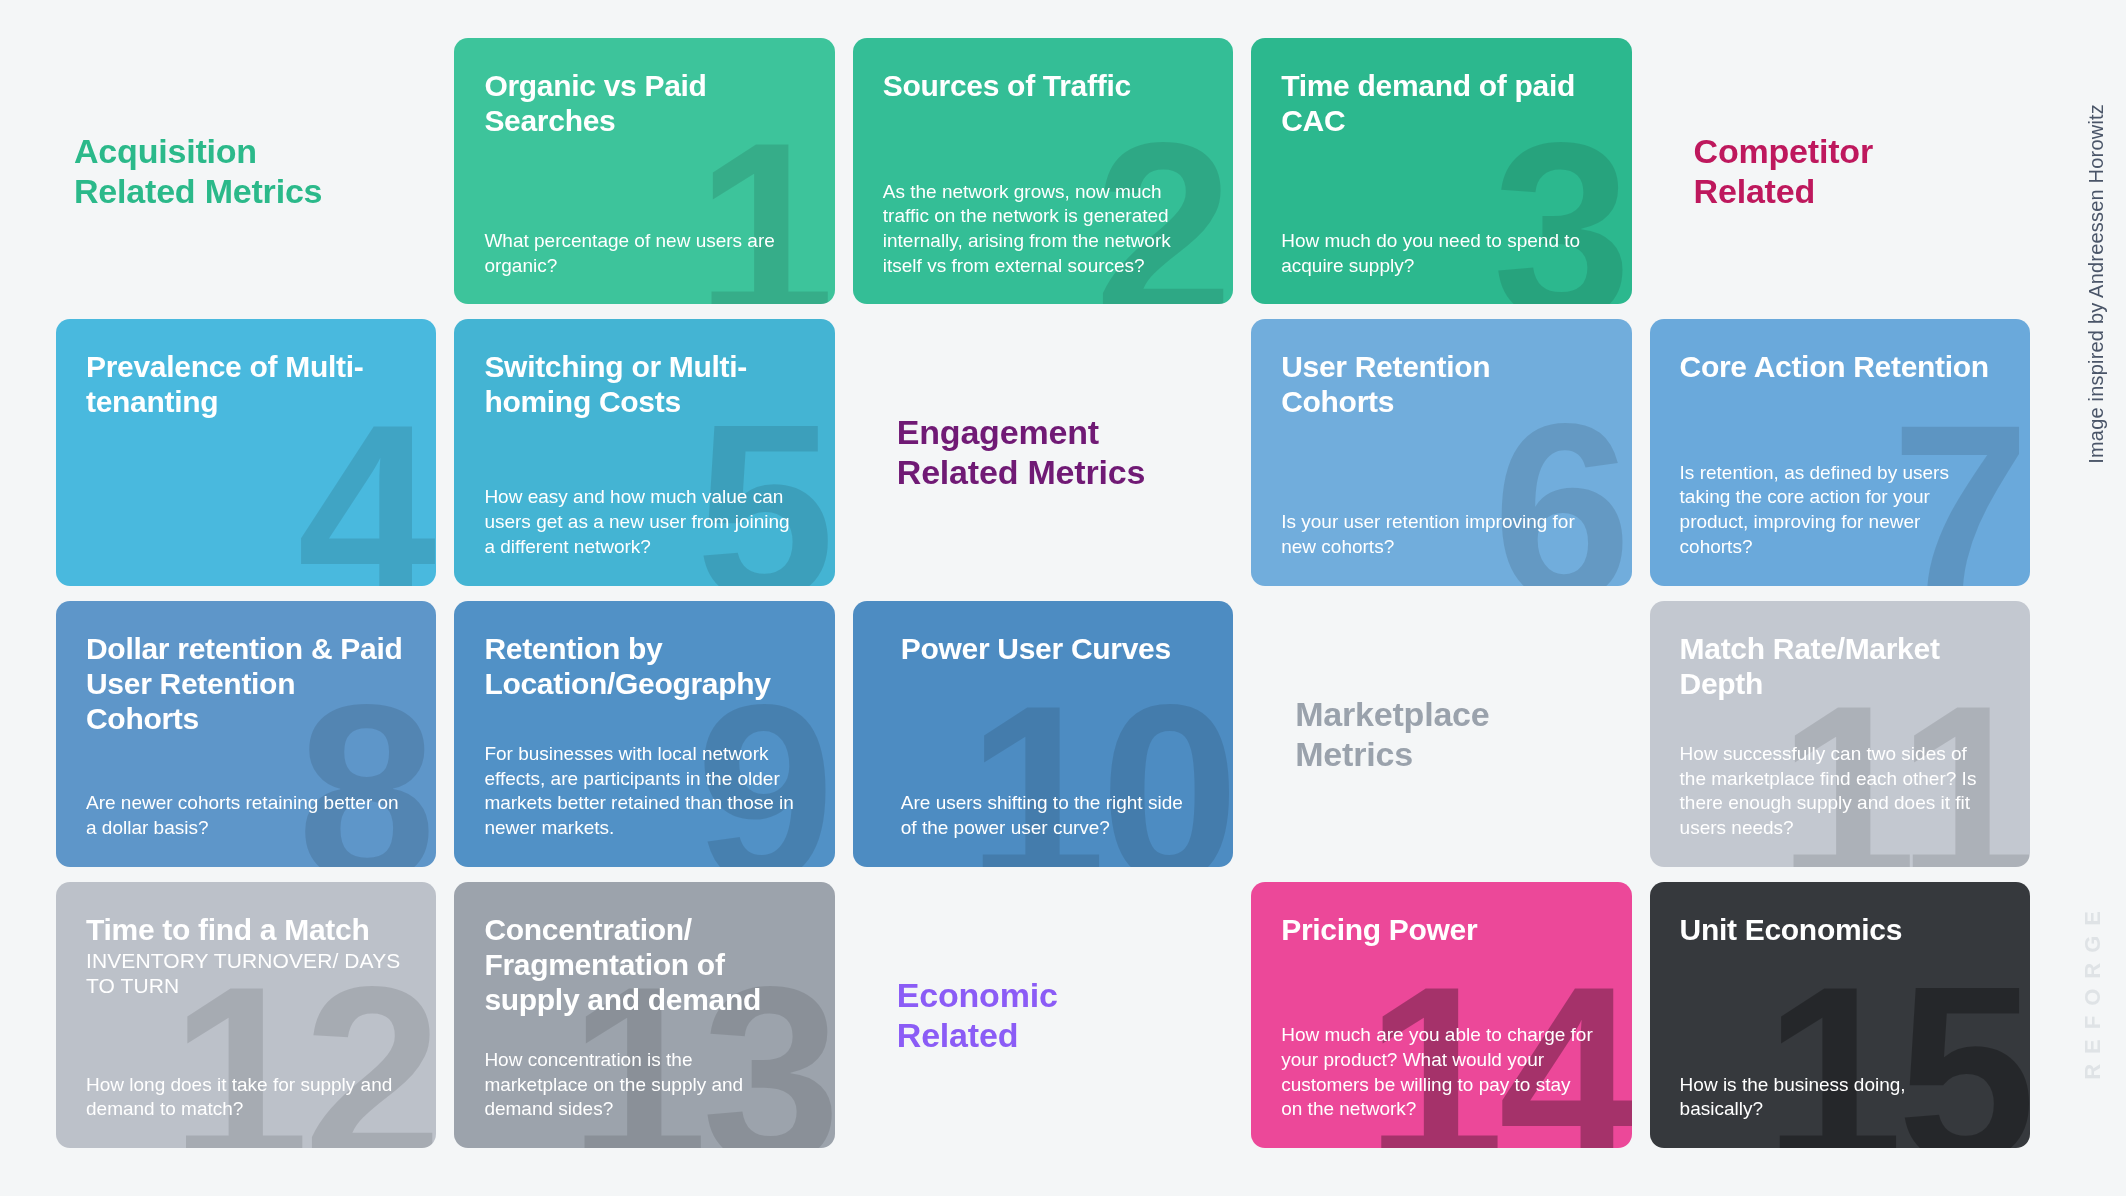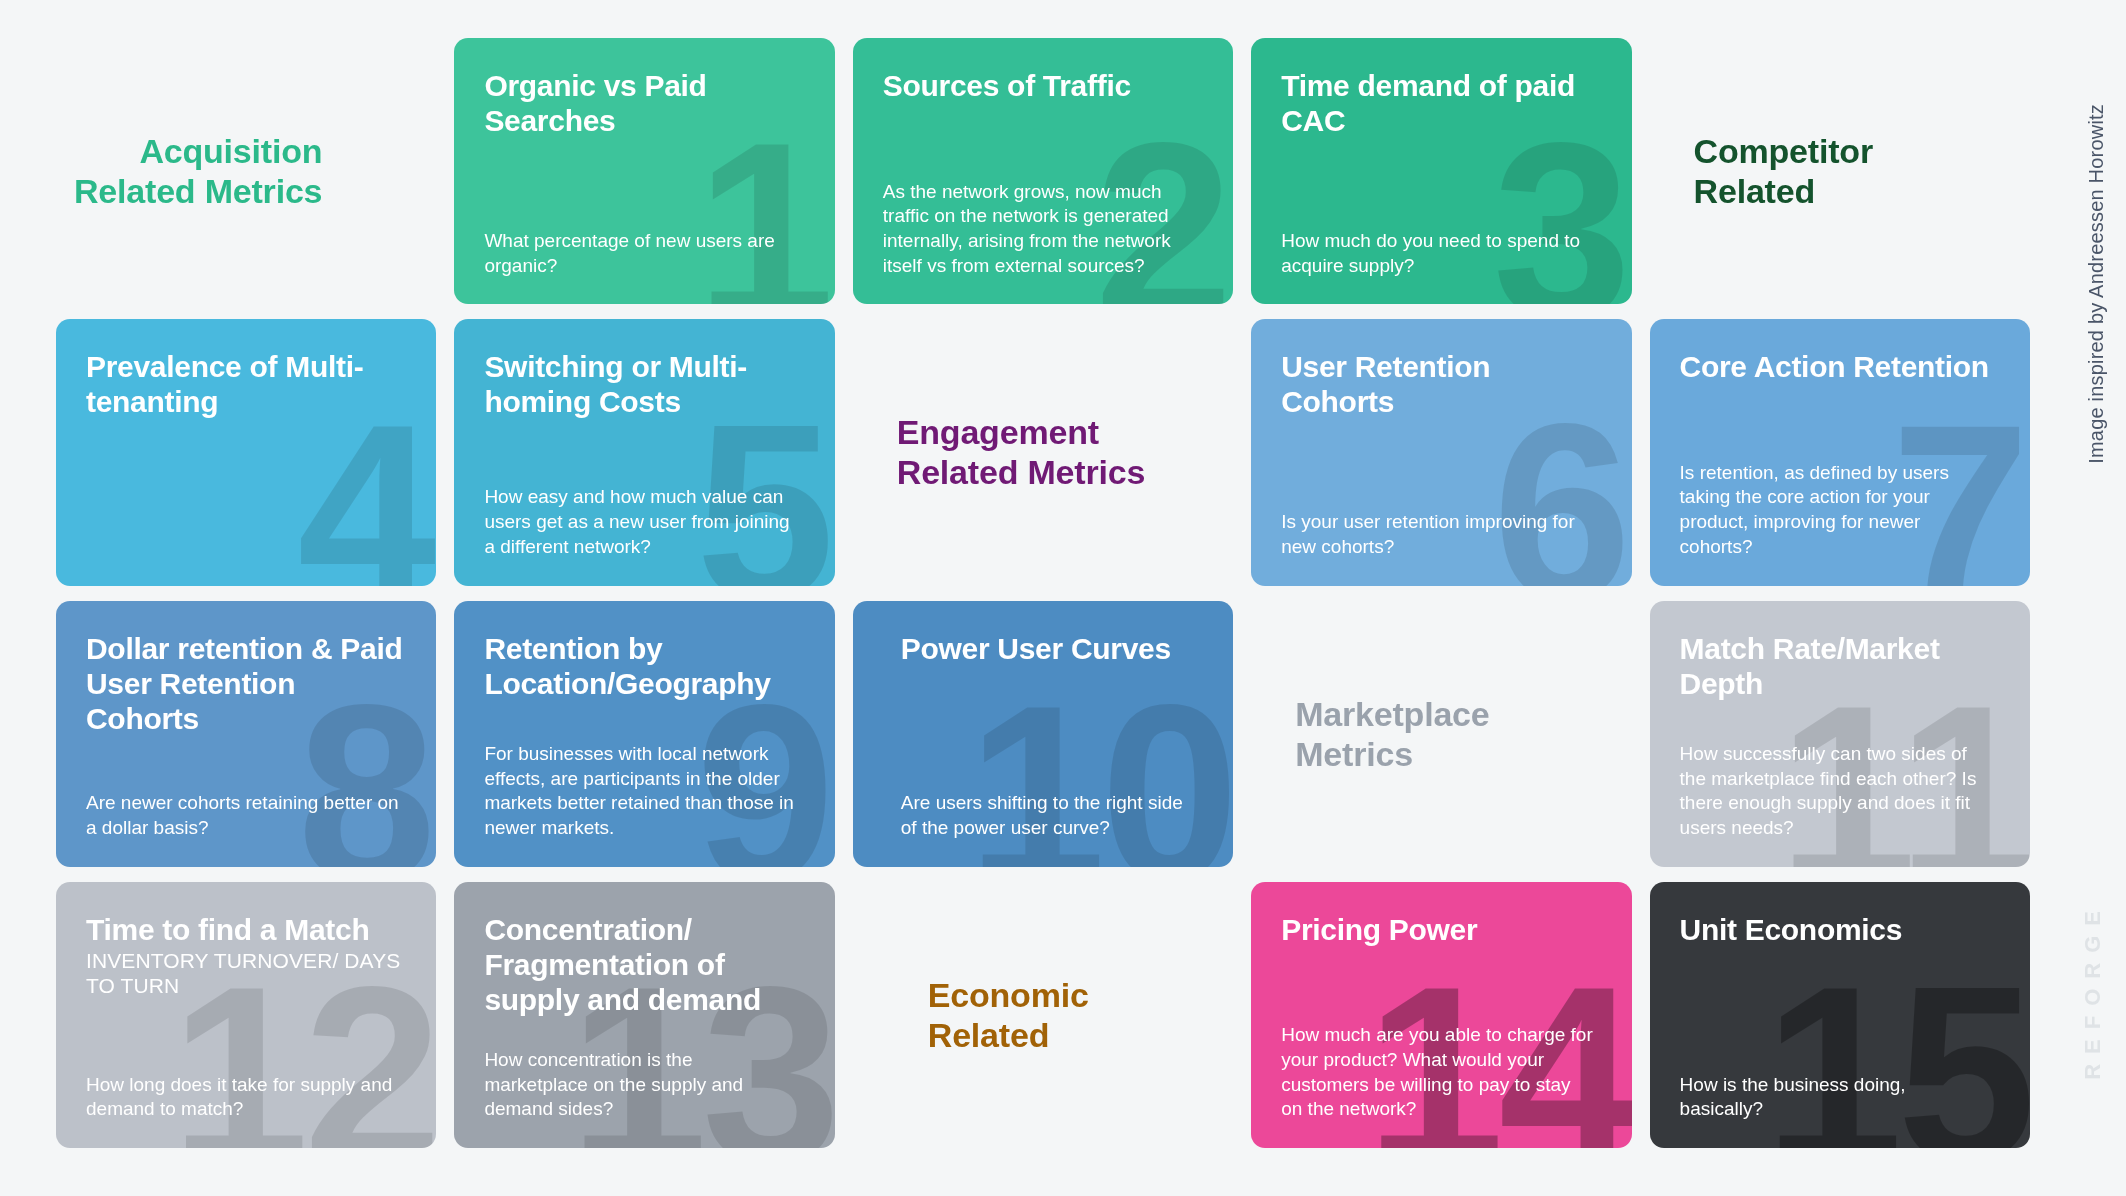--- a/index.html
+++ b/index.html
@@ -143,21 +143,21 @@
     white-space: nowrap;
   }
 </style>
 </head>
 <body style="background: rgb(244, 246, 247);">
 
 <div class="board">
   <div class="grid">
 
     <div class="cell section-head">
-      <div class="sh-text" style="color: rgb(43, 185, 138); text-align: right;">Acquisition<br>Related Metrics</div>
+      <div class="sh-text" style="color: rgb(43, 185, 138);">Acquisition<br>Related Metrics</div>
     </div>
 
     <div class="cell card" style="background: rgb(61, 196, 155);">
       <div class="num">1</div>
       <div class="title">Organic vs Paid Searches</div>
       <div class="body">What percentage of new users are organic?</div>
     </div>
 
     <div class="cell card tight" style="background: rgb(52, 190, 150);">
       <div class="num">2</div>
@@ -165,21 +165,21 @@
       <div class="body">As the network grows, now much traffic on the network is generated internally, arising from the network itself vs from external sources?</div>
     </div>
 
     <div class="cell card" style="background: rgb(44, 184, 142);">
       <div class="num">3</div>
       <div class="title">Time demand of paid CAC</div>
       <div class="body">How much do you need to spend to acquire supply?</div>
     </div>
 
     <div class="cell section-head center">
-      <div class="sh-text" style="color: #14532d;">Competitor<br>Related</div>
+      <div class="sh-text" style="color: #be185d;">Competitor<br>Related</div>
     </div>
 
     <div class="cell card" style="background: rgb(73, 185, 222);">
       <div class="num">4</div>
       <div class="title">Prevalence of Multi-tenanting</div>
     </div>
 
     <div class="cell card" style="background: rgb(68, 180, 211);">
       <div class="num">5</div>
       <div class="title">Switching or Multi-homing Costs</div>
@@ -237,21 +237,21 @@
       <div class="body">How long does it take for supply and demand to match?</div>
     </div>
 
     <div class="cell card tight" style="background: rgb(156, 163, 172); justify-content: center;">
       <div class="num wide">13</div>
       <div class="title">Concentration/ Fragmentation of supply and demand</div>
       <div class="body">How concentration is the marketplace on the supply and demand sides?</div>
     </div>
 
     <div class="cell section-head center">
-      <div class="sh-text" style="color: #a16207; margin-left: 31px;">Economic<br>Related</div>
+      <div class="sh-text" style="color: #8b5cf6;">Economic<br>Related</div>
     </div>
 
     <div class="cell card" style="background: #ec4899; gap: 24px;">
       <div class="num wide dark-num">14</div>
       <div class="title">Pricing Power</div>
       <div class="body">How much are you able to charge for your product? What would your customers be willing to pay to stay on the network?</div>
     </div>
 
     <div class="cell card" style="background: rgb(54, 57, 61);">
       <div class="num wide dark-num">15</div>

